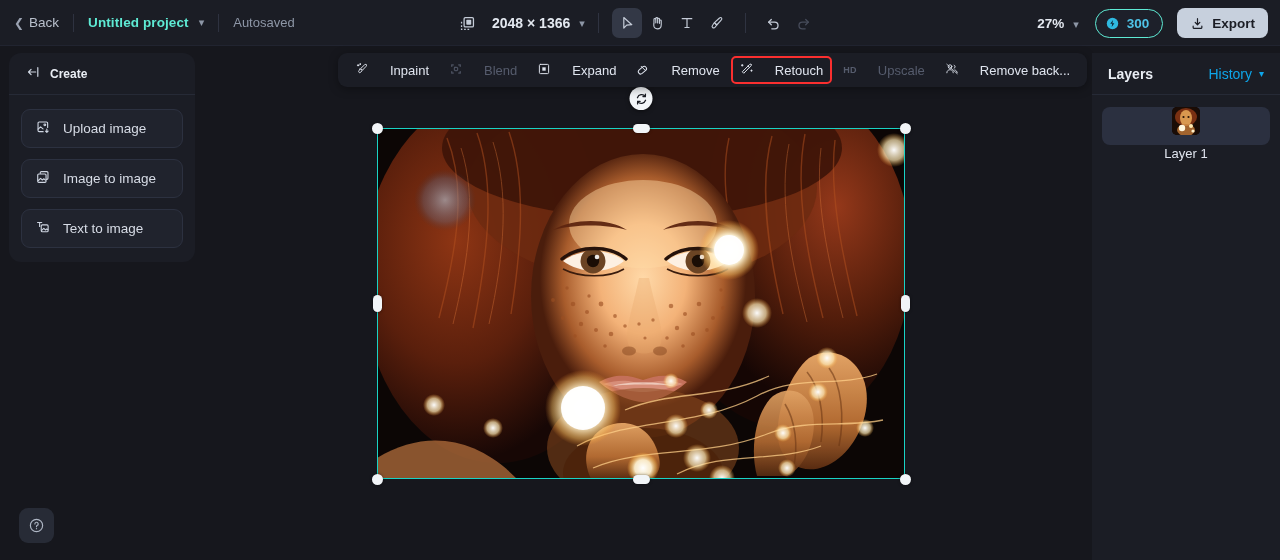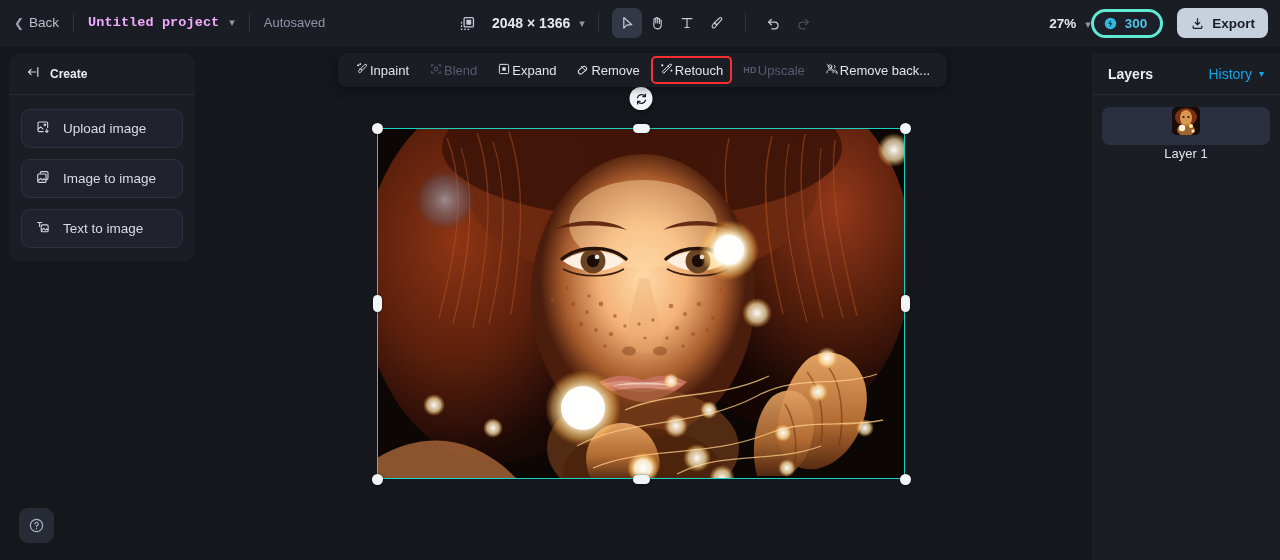--- a/index.html
+++ b/index.html
@@ -19,21 +19,21 @@
     display: flex; align-items: center;
     border-bottom: 1px solid #212430;
   }
   .tb-left { display: flex; align-items: center; height: 100%; padding-left: 14px; }
   .back-btn {
     display: flex; align-items: center; gap: 5px;
     color: #b9c0cc; font-size: 13.5px; cursor: pointer;
   }
   .back-chev { font-size: 12px; color: #9aa2b1; line-height: 1; }
   .tb-divider { width: 1px; height: 18px; background: #2e3240; margin: 0 14px; }
-  .proj-name { color: #f0abfc; font-size: 13.5px; font-weight: bold; letter-spacing: .1px; font-family: Liberation Mono, monospace; }
+  .proj-name { color: #5eead4; font-size: 13.5px; font-weight: bold; letter-spacing: .1px; }
   .proj-chev { color: #8d96a6; font-size: 11px; margin-left: 10px; cursor: pointer; }
   .autosaved { color: #8d96a6; font-size: 13px; }
 
   .tb-center {
     position: absolute; left: 452px; top: 0; height: 46px;
     display: flex; align-items: center; gap: 0;
   }
   .icon-btn {
     width: 30px; height: 30px; border-radius: 7px;
     display: flex; align-items: center; justify-content: center;
@@ -49,24 +49,25 @@
   .dim-chev { color: #8d96a6; font-size: 11px; font-weight: normal; }
   .vsep { width: 1px; height: 20px; background: #2f3341; margin: 0 13px; }
 
   .tb-right {
     position: absolute; right: 12px; top: 0; height: 46px;
     display: flex; align-items: center; gap: 0;
   }
   .zoom-group {
     display: flex; align-items: flex-end; gap: 9px;
     color: #e3e8f0; font-size: 13.5px; font-weight: bold; cursor: pointer;
+    margin-right: 16px;
   }
   .credits {
     display: flex; align-items: center; gap: 7px;
-    border: 3px solid #5eead4; border-radius: 16px;
+    border: 1px solid #5eead4; border-radius: 16px;
     height: 29px; padding: 0 13px 0 9px; cursor: pointer;
     background: #1d202a;
   }
   .credits-num { color: #4fc3e8; font-size: 13.5px; font-weight: bold; }
   .export-btn {
     display: flex; align-items: center; gap: 7px;
     background: #c7d0dd; color: #1b1d25;
     height: 30px; border-radius: 8px; padding: 0 13px;
     font-size: 13.5px; font-weight: bold; cursor: pointer;
     margin-left: 14px;
@@ -92,21 +93,21 @@
   }
 
   
   .float-tb {
     position: absolute; left: 338px; top: 53px; height: 34px;
     background: #1b1d25; border-radius: 9px;
     display: flex; align-items: center; padding: 0 8px; gap: 2px;
     box-shadow: 0 2px 10px rgba(0,0,0,.35);
   }
   .ft-item {
-    display: flex; align-items: center; gap: 1px;
+    display: flex; align-items: center; gap: 21px;
     height: 26px; padding: 0 9px; border-radius: 6px;
     color: #dfe4ee; font-size: 13px; cursor: pointer; white-space: nowrap;
   }
   .ft-item.disabled { color: #565c6d; cursor: default; }
   .ft-item.highlighted {
     border: 2px solid #fa2f2f; border-radius: 5px;
     padding: 0 7px; height: 28px;
   }
   .hd-badge { font-size: 9px; font-weight: bold; letter-spacing: .3px; }
 

